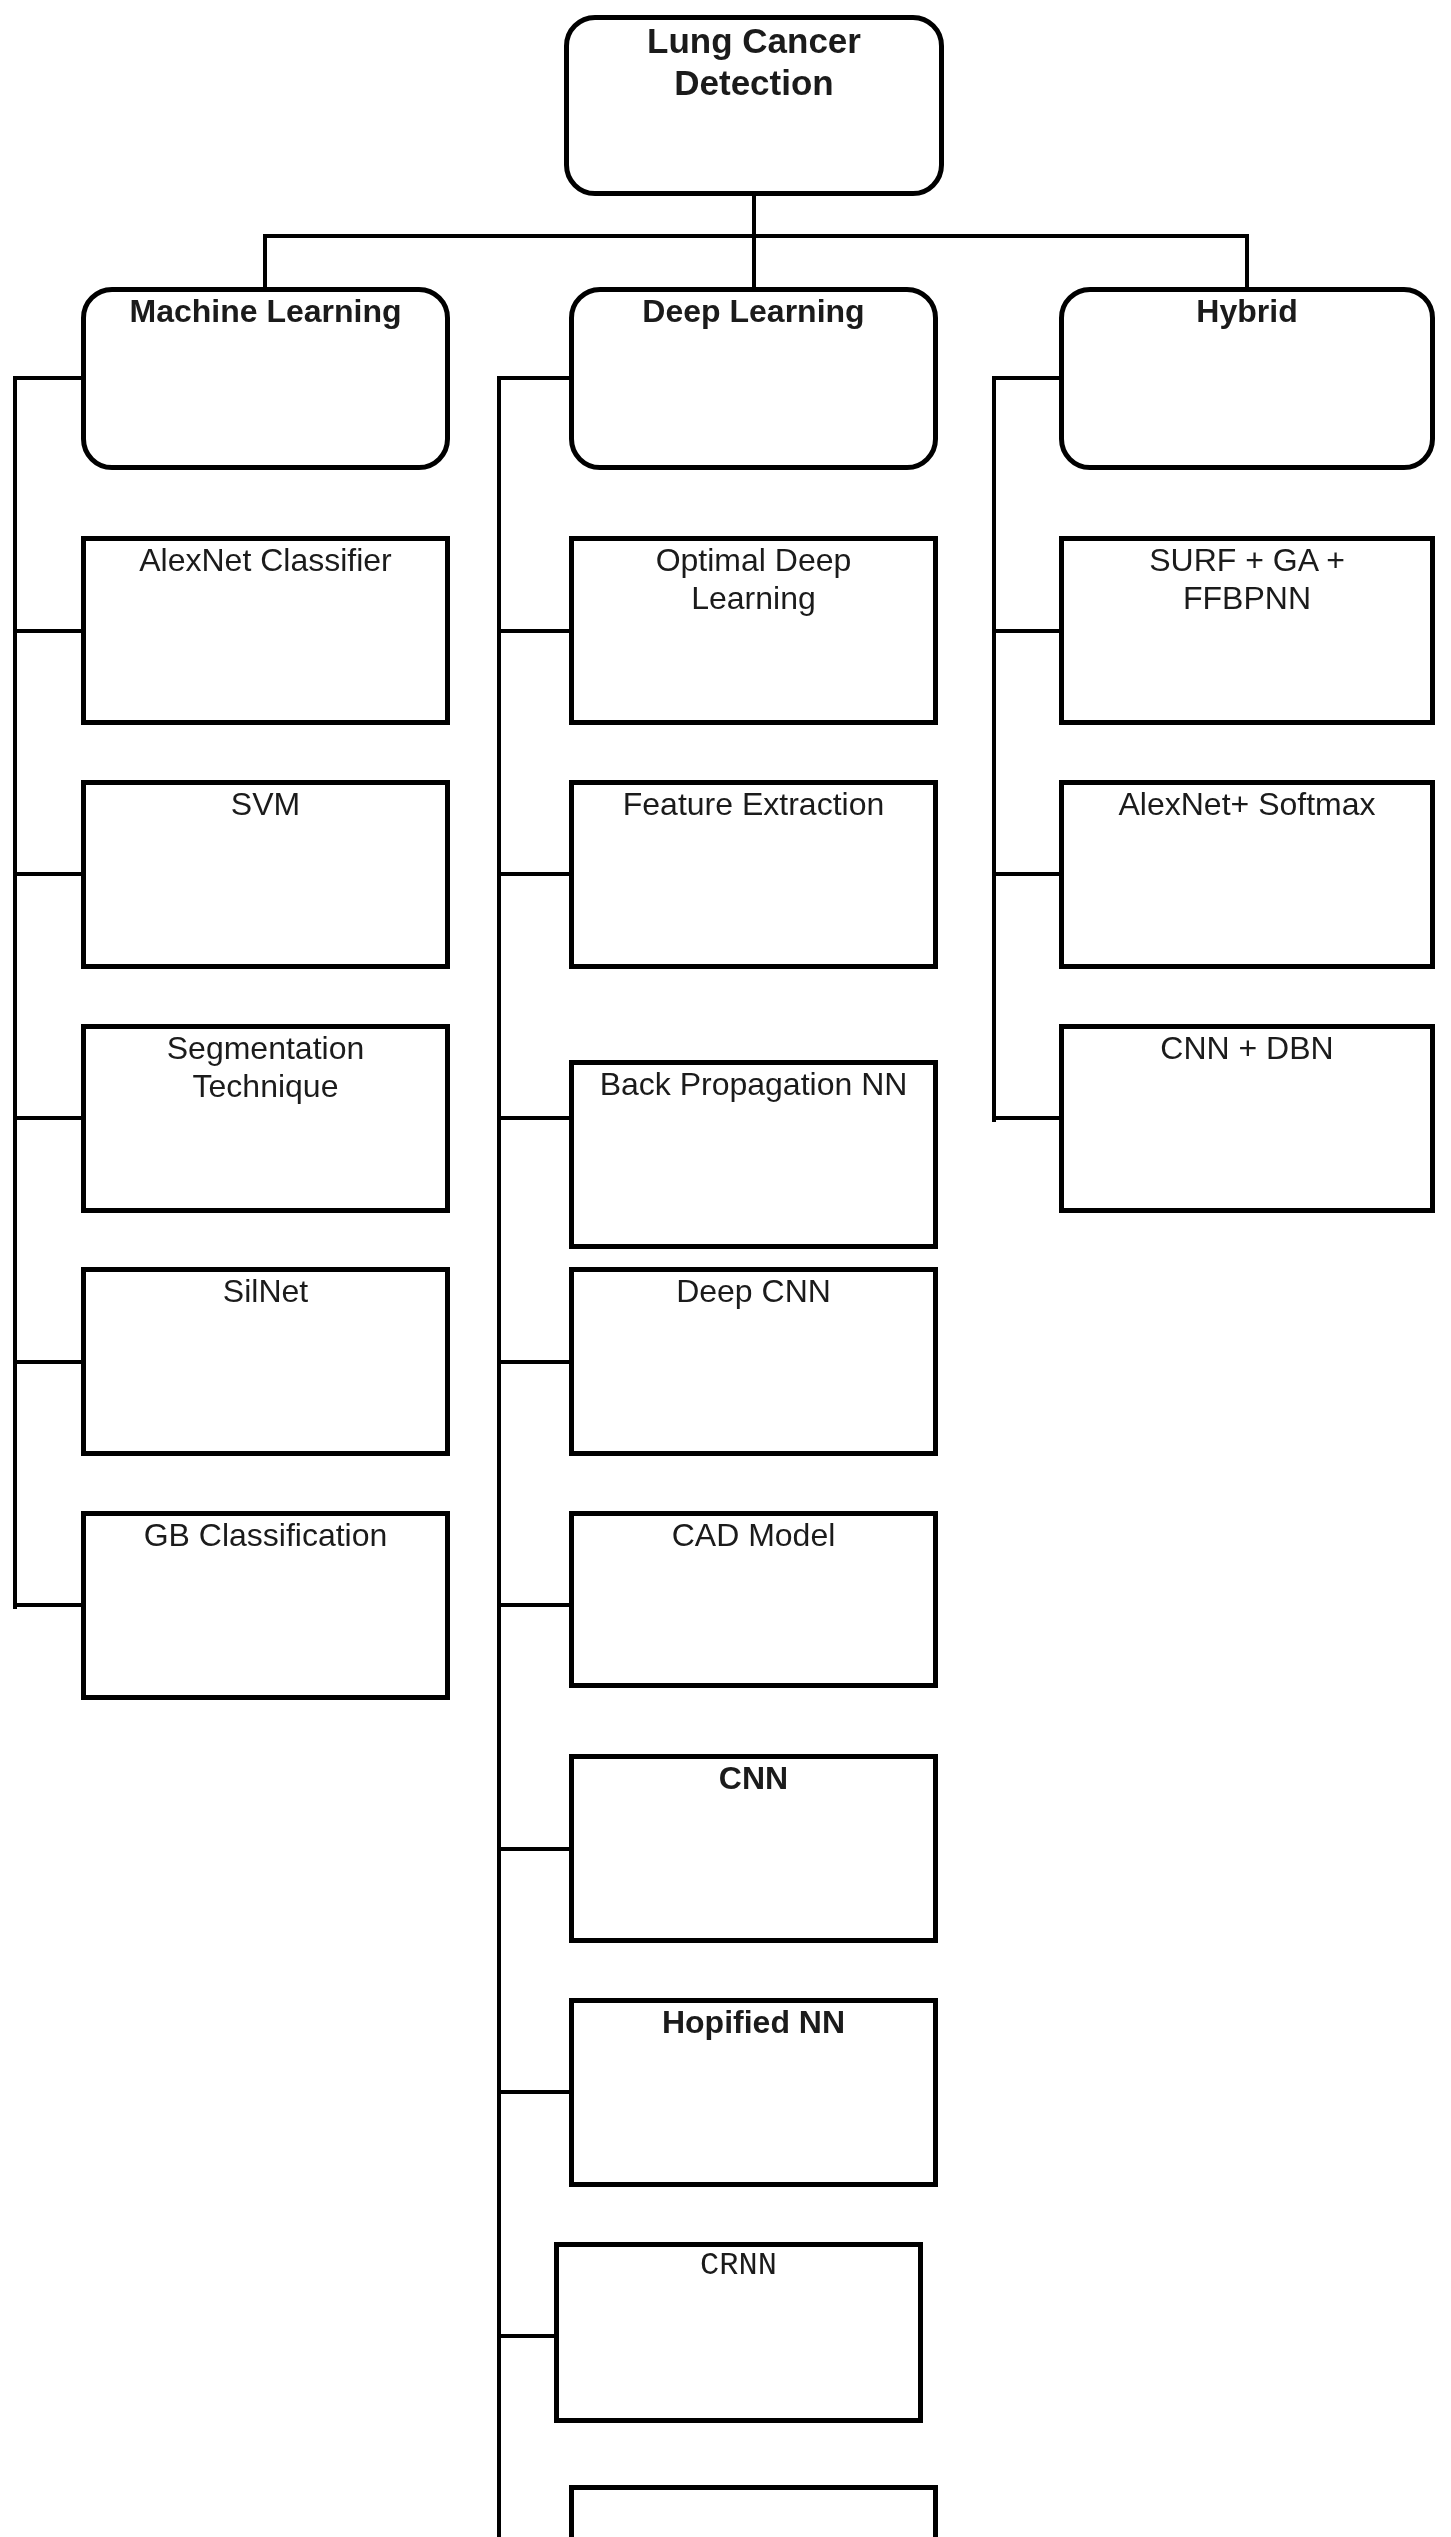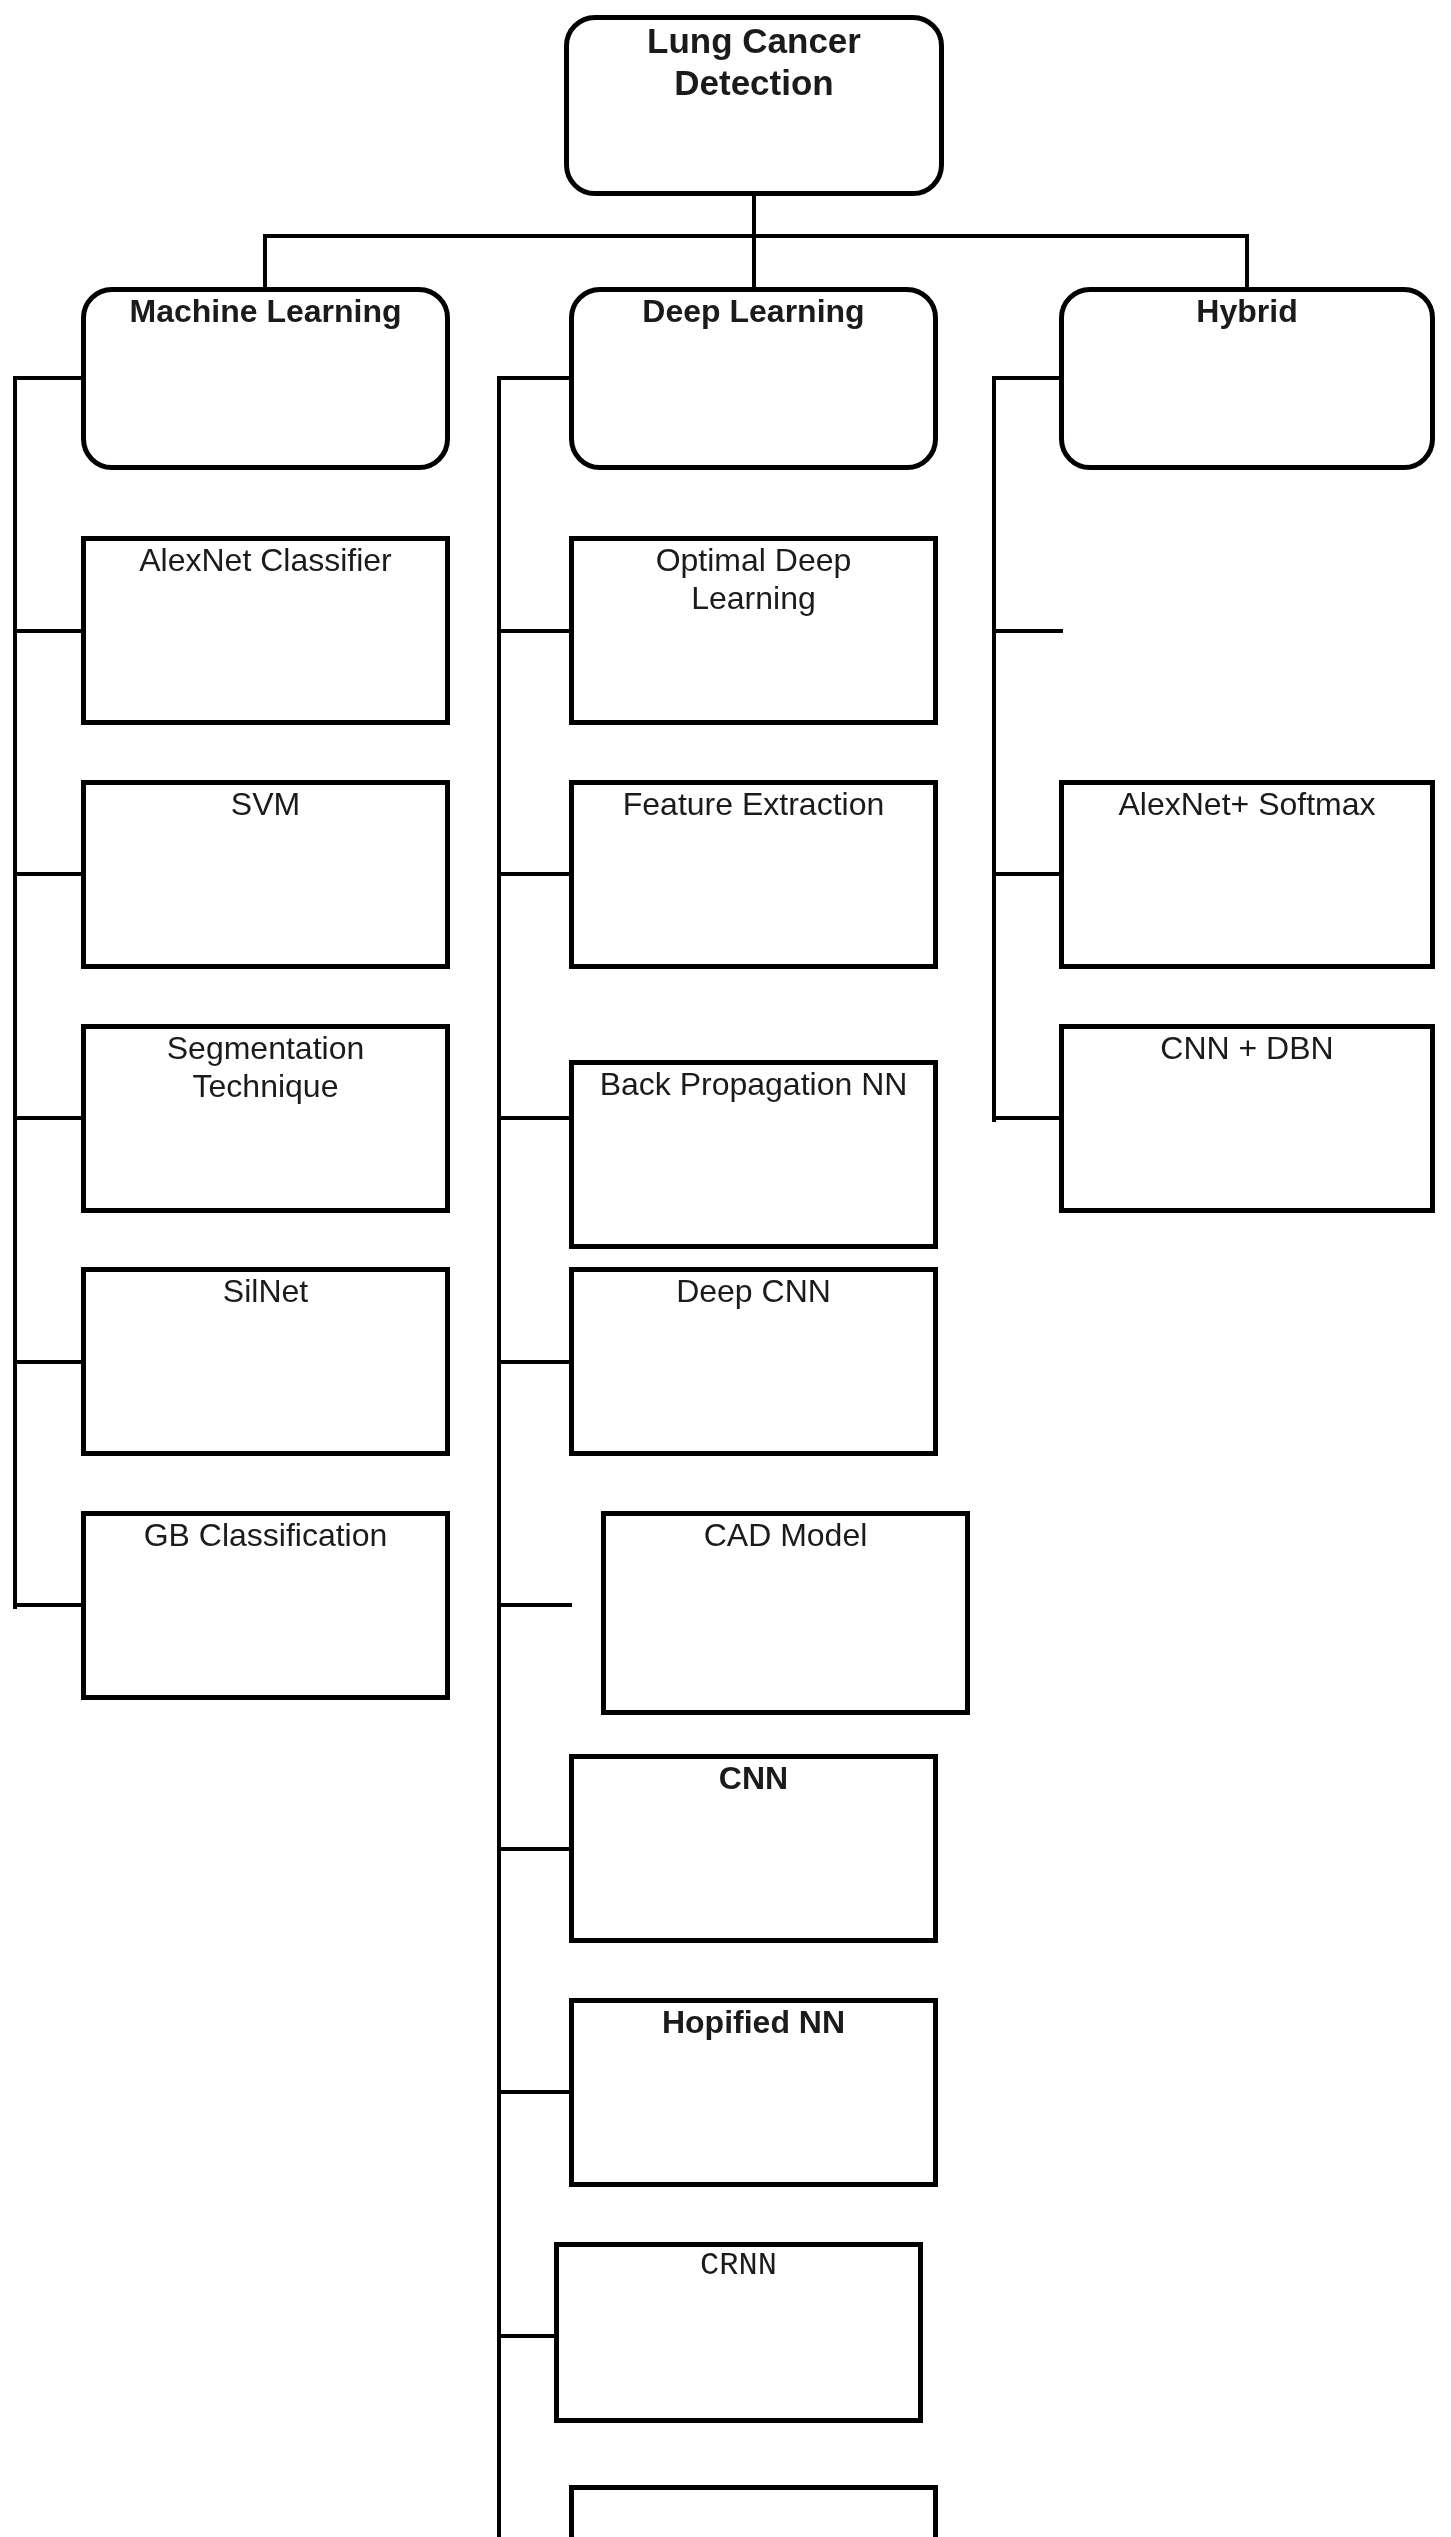--- a/index.html
+++ b/index.html
@@ -111,36 +111,40 @@
   </div>
   <div class="node" style="left:569px; top:780px; width:369px; height:189px;">
     <span class="lbl">Feature Extraction</span>
   </div>
   <div class="node" style="left:569px; top:1024px; width:369px; height:189px;margin-top:36px;">
     <span class="lbl">Back Propagation NN</span>
   </div>
   <div class="node" style="left:569px; top:1267px; width:369px; height:189px;">
     <span class="lbl">Deep CNN</span>
   </div>
-  <div class="node" style="left:569px; top:1511px; width:369px; height:204px;margin-left:32px;">
+  <div class="node" style="left:569px; top:1511px; width:369px; height:177px;">
     <span class="lbl">CAD Model</span>
   </div>
   <div class="node" style="left:569px; top:1754px; width:369px; height:189px;font-weight:bold;">
     <span class="lbl">CNN</span>
   </div>
   <div class="node" style="left:569px; top:1998px; width:369px; height:189px;font-weight:bold;">
     <span class="lbl">Hopified NN</span>
   </div>
   <div class="node" style="left:554px; top:2242px; width:369px; height:181px;font-family:Liberation Mono, monospace;">
     <span class="lbl">CRNN</span>
   </div>
   <div class="node" style="left:569px; top:2485px; width:369px; height:189px;">
     
   </div>
 
+  <div class="node" style="left:1059px; top:536px; width:376px; height:189px;">
+    <span class="lbl">SURF + GA +
+FFBPNN</span>
+  </div>
   <div class="node" style="left:1059px; top:780px; width:376px; height:189px;">
     <span class="lbl">AlexNet+ Softmax</span>
   </div>
   <div class="node" style="left:1059px; top:1024px; width:376px; height:189px;">
     <span class="lbl">CNN + DBN</span>
   </div>
 
 </div>
 
 

